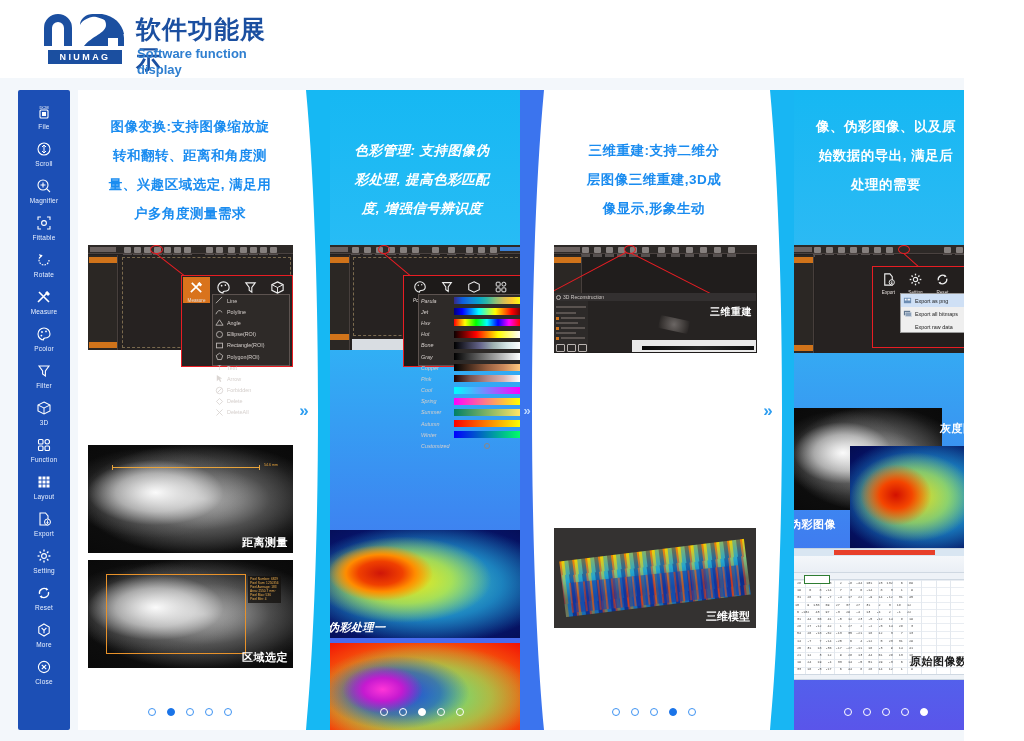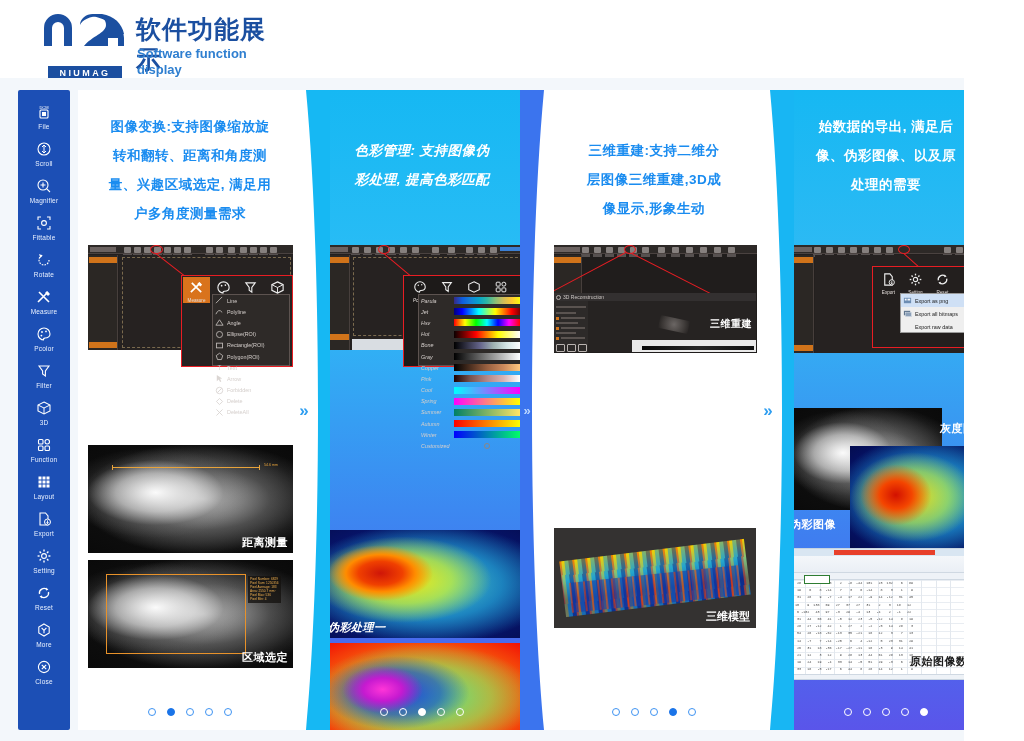--- a/index.html
+++ b/index.html
@@ -10,21 +10,21 @@
   }
 
   
   #header { position: absolute; left: 0; top: 0; width: 1024px; height: 78px; background: #fff; }
   #logo-wrap { position: absolute; left: 40px; top: 14px; width: 250px; height: 52px; }
   .logo-mark { position: absolute; left: 0; top: 0; width: 88px; height: 34px; }
   .logo-mark svg { display:block; }
   .logo-badge {
     position: absolute; left: 8px; top: 36px; width: 74px; height: 14px;
     background: #1b4fa0; color: #fff; font-size: 9px; letter-spacing: 2.4px;
-    font-weight: bold; text-align: center; line-height: 14px; margin-top: 16px;
+    font-weight: bold; text-align: center; line-height: 14px;
   }
   .logo-title {
     position: absolute; left: 96px; top: 0px; font-size: 25px; font-weight: bold;
     color: #1b4fa0; letter-spacing: 1px; line-height: 30px;
   }
   .logo-sub {
     position: absolute; left: 97px; top: 32px; font-size: 13px; font-weight: bold;
     color: #2f7fd0; letter-spacing: 0px; line-height: 16px;
   }
 
@@ -616,20 +616,21 @@
       <path d="M0 0 L34 0 L34 640 L0 640 Z" fill="#ffffff"></path>
       <path d="M34 0 L34 640 L10 640 C26 470 26 170 10 0 Z" fill="#16b8f3"></path>
     </svg>
     <span class="chev" style="color:#2f9ef0; position:relative; left:-9px;">»</span>
   </div>
 
   <div class="col" id="col2">
     <div class="col-head" style="top:46px;">
       <div>色彩管理: 支持图像伪</div>
       <div>彩处理, 提高色彩匹配</div>
+      <div>度, 增强信号辨识度</div>
     </div>
 
     <div class="shot" style="left:10px; top:155px; width:205px; height:105px;">
       <div class="titlebar">
         <div class="tb-logo"></div>
         <div style="position:absolute; right:3px; top:2px; width:22px; height:4px; background:#3b7fd4;"></div>
       </div>
       <div>
         <div class="tb-ico" style="left:32px;"></div>
           <div class="tb-lbl" style="left:31px;"></div>
@@ -865,21 +866,21 @@
           <div class="rrow" style="top:31px; width:20px;"></div>
           <div class="rchk" style="left:2px; top:36px;"></div>
             <div class="rrow" style="top:36px; left:7px; width:24px;"></div>
           <div class="ricon" style="left:2px; top:43px;"></div>
           <div class="ricon" style="left:13px; top:43px;"></div>
           <div class="ricon" style="left:24px; top:43px;"></div>
 
         </div>
         <div class="rview">
           <div class="robj"></div>
-          <div style="position:absolute; right:4px; top:16px; color:#fff; font-size:10px; font-weight:bold; letter-spacing:.5px;">三维重建</div>
+          <div style="position:absolute; right:4px; top:4px; color:#fff; font-size:10px; font-weight:bold; letter-spacing:.5px;">三维重建</div>
           <div class="rplot">
             <div class="dark"></div>
           </div>
         </div>
       </div>
     </div>
 
     <div class="model-wrap" style="left:12px; top:438px; width:202px; height:100px;">
       <div class="model-slab"></div>
       <div class="model-slab2"></div>
@@ -898,22 +899,22 @@
   <div class="wedge" id="wedge3">
     <svg class="wedge-bg" width="34" height="640" viewBox="0 0 34 640" preserveAspectRatio="none">
       <path d="M0 0 L34 0 L34 640 L0 640 Z" fill="#ffffff"></path>
       <path d="M34 0 L34 640 L10 640 C26 470 26 170 10 0 Z" fill="#18b6f3"></path>
     </svg>
     <span class="chev" style="color:#2f9ef0; position:relative; left:-9px;">»</span>
   </div>
 
   <div class="col" id="col4">
     <div class="col-head" style="top:22px;">
+      <div>像、伪彩图像、以及原</div>
       <div>始数据的导出, 满足后</div>
-      <div>像、伪彩图像、以及原</div>
       <div>处理的需要</div>
     </div>
 
     <div class="shot" style="left:10px; top:155px; width:205px; height:108px;">
       <div class="titlebar">
         <div class="tb-logo"></div>
         <div style="position:absolute; right:3px; top:2px; width:22px; height:4px; background:#3b7fd4;"></div>
       </div>
       <div>
         <div class="tb-ico" style="left:30px;"></div>

